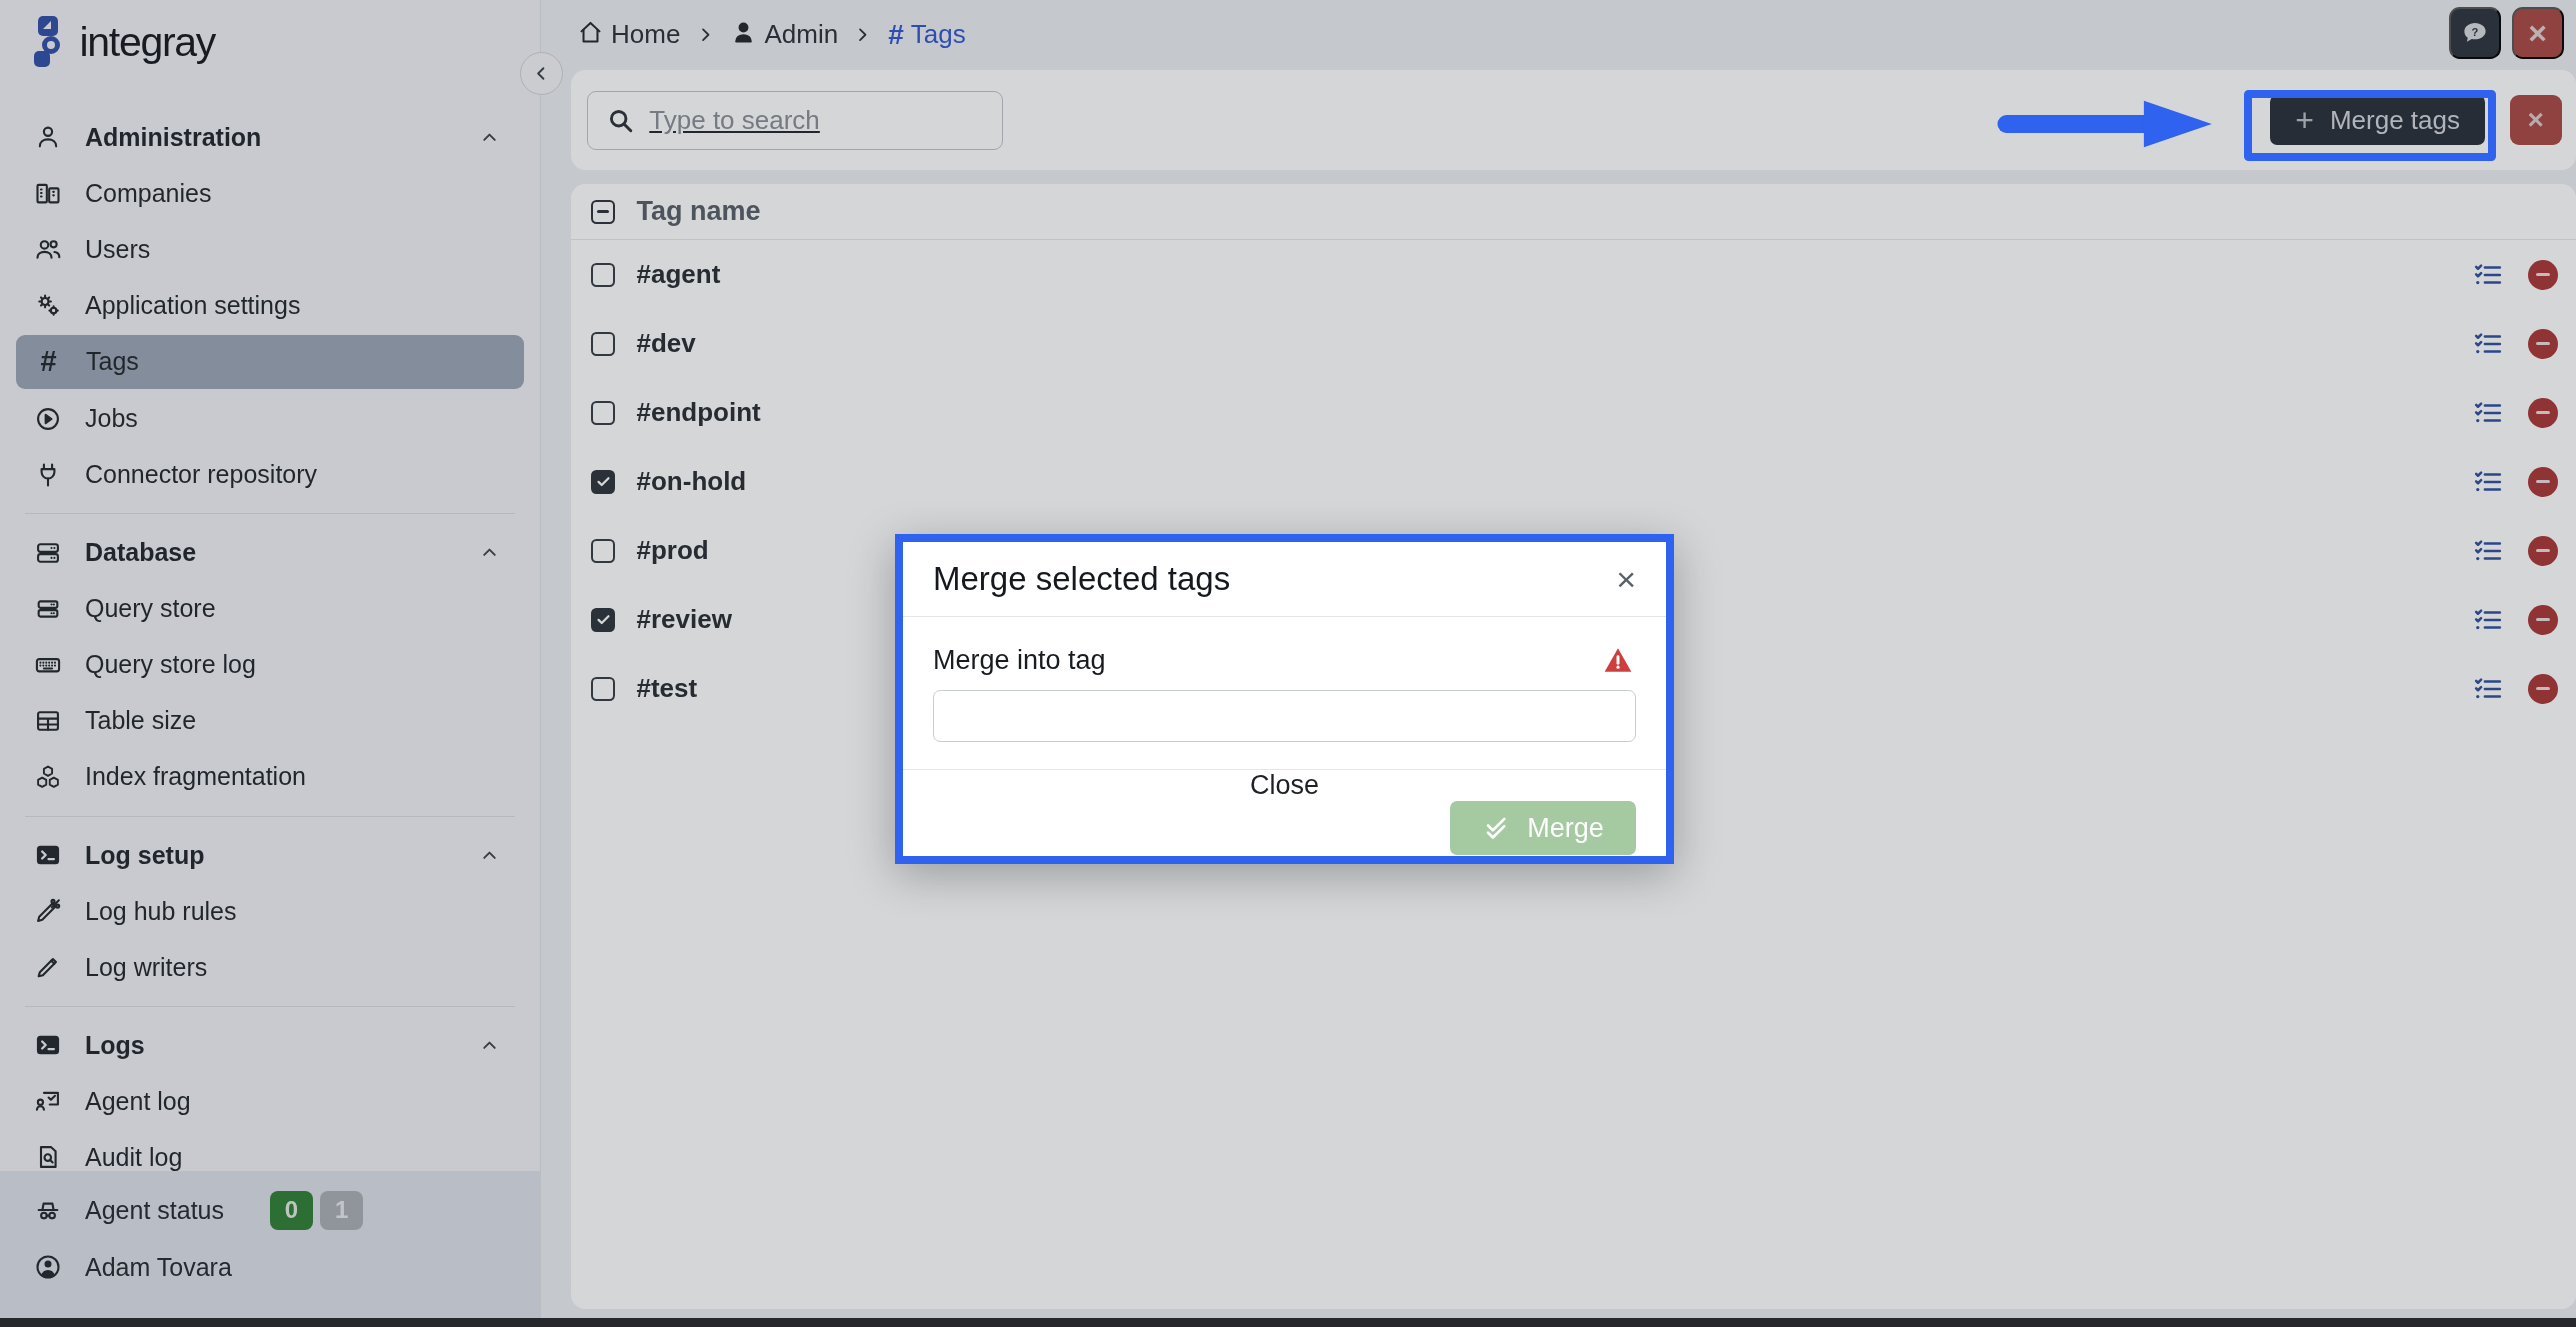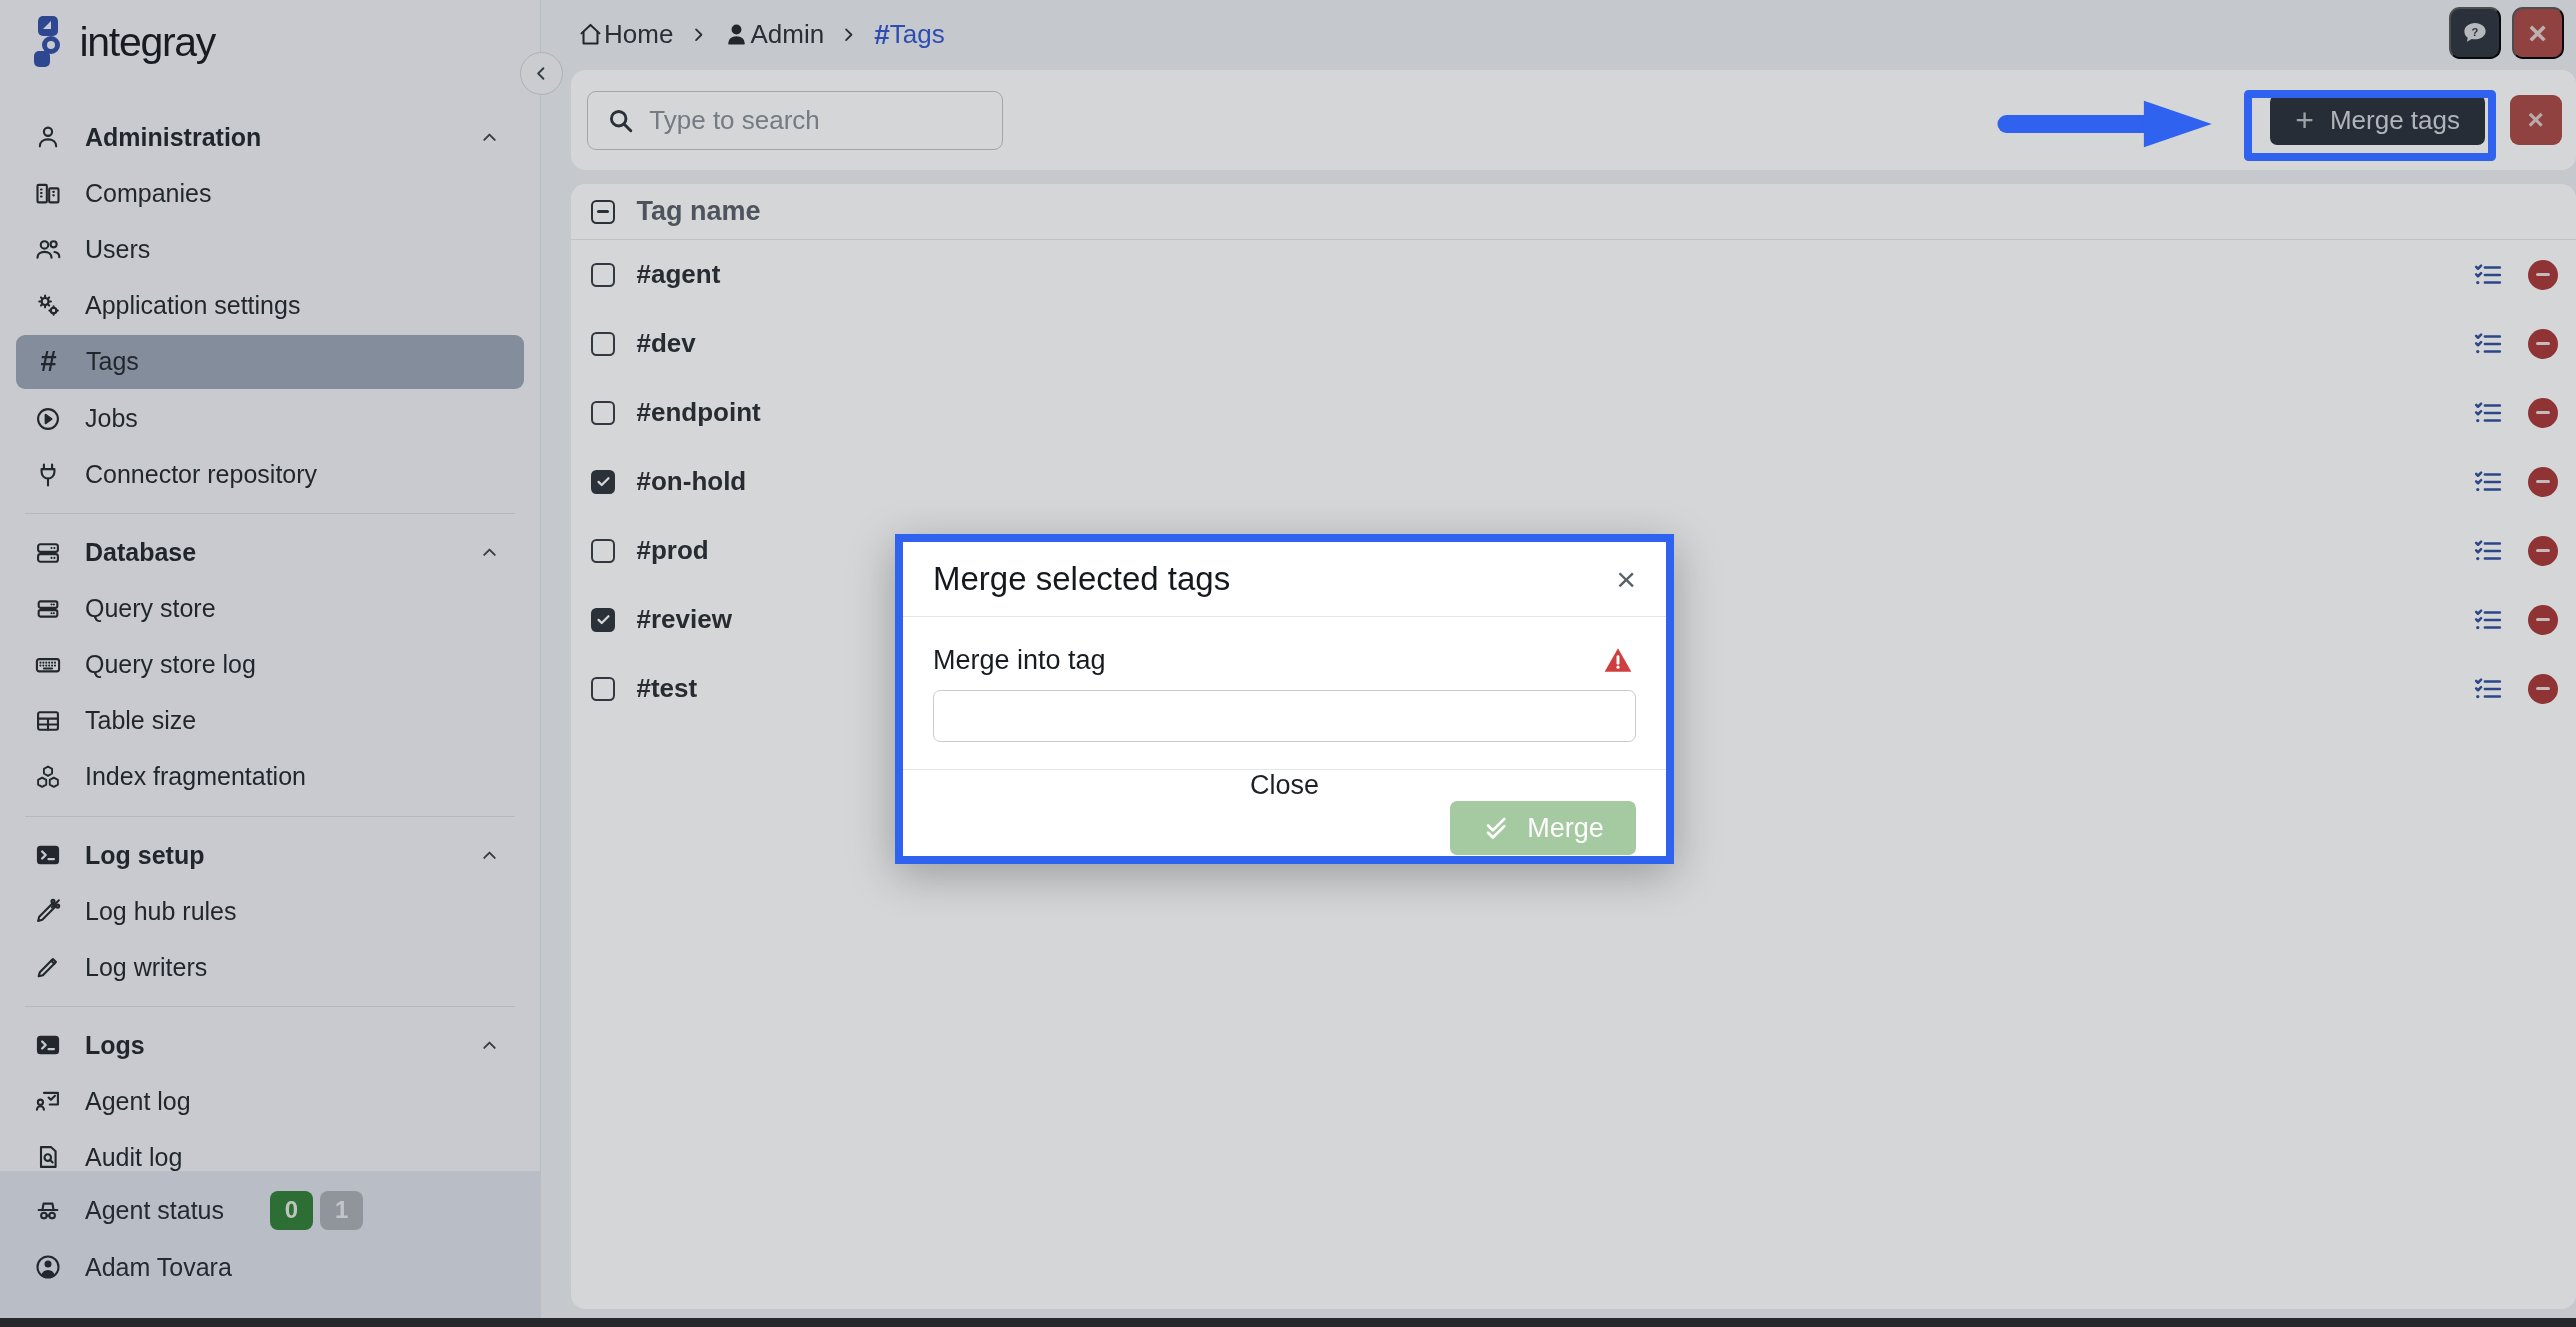--- a/index.html
+++ b/index.html
@@ -43,34 +43,34 @@
   .divider{height:0.9px;background:var(--divider);margin:10.7px 25px;}
   .sidebar-footer{position:absolute;left:0;right:0;bottom:9px;height:147px;background:var(--sidebar-footer-bg);padding-top:10.7px;}
   .foot-row{height:57px;display:flex;align-items:center;gap:23px;padding-left:34px;font-size:25px;color:#23282e;}
   .badges{display:flex;gap:7.2px;margin-left:23px;}
   .badge{min-width:43px;height:39px;border-radius:8px;display:inline-flex;align-items:center;justify-content:center;font-size:24px;font-weight:600;}
   .badge.green{background:var(--badge-green);color:#e3eae3;}
   .badge.gray{background:var(--badge-gray);color:#e7e9ec;}
 
   
   .breadcrumb{position:absolute;left:577px;top:14.3px;height:41px;display:flex;align-items:center;gap:14.3px;font-size:26px;color:#2a2f36;}
-  .crumb{display:flex;align-items:center;gap:0;}
+  .crumb{display:flex;align-items:flex-start;gap:7px;}
   .crumb .ico{width:27px;height:27px;}
   .crumb-sep{display:flex;color:#2a2f36;}
   .crumb.current{color:var(--link-blue);}
   .crumb.current .hash{font-weight:700;font-size:28px;}
   .top-actions{position:absolute;top:7.2px;right:12.5px;display:flex;gap:10.7px;}
   .sq-btn{width:52px;height:52px;border-radius:10.7px;display:flex;align-items:center;justify-content:center;}
   .btn-help{background:#2b313a;}
   .btn-close-top{background:var(--danger-btn);color:#e3cfcf;font-size:32px;font-weight:600;line-height:1;}
 
   
   .toolbar-card{position:absolute;left:571px;top:70px;right:0;height:100px;background:var(--card-bg);border-radius:14.3px;}
   .search-box{position:absolute;left:16px;top:20.6px;width:416px;height:59px;border:1.8px solid #bfc4cb;border-radius:9px;
-    display:flex;align-items:center;background:#fff;}
+    display:flex;align-items:center;background:#fff;text-decoration:underline;}
   .search-box .ico{width:29px;height:29px;margin:0 14.3px 0 18px;color:#2b3036;}
   .search-input{border:none;outline:none;flex:1;font-size:26px;color:#394049;font-family:inherit;background:transparent;height:100%;}
   .search-input::placeholder{color:#878d95;}
   .merge-tags-btn{position:absolute;right:91px;top:25px;height:50px;padding:0 25px;background:var(--dark-btn);
     color:#d2d6db;border-radius:7.2px;font-size:26px;display:flex;align-items:center;gap:16px;border:none;font-family:inherit;}
   .merge-tags-btn .plus{font-size:32px;font-weight:300;color:#b9bec5;line-height:1;}
   .small-close{position:absolute;right:14.3px;top:25px;width:52px;height:50px;background:var(--danger-btn);border-radius:9px;
     color:#ddc9c9;font-size:28px;font-weight:600;display:flex;align-items:center;justify-content:center;}
 
   

